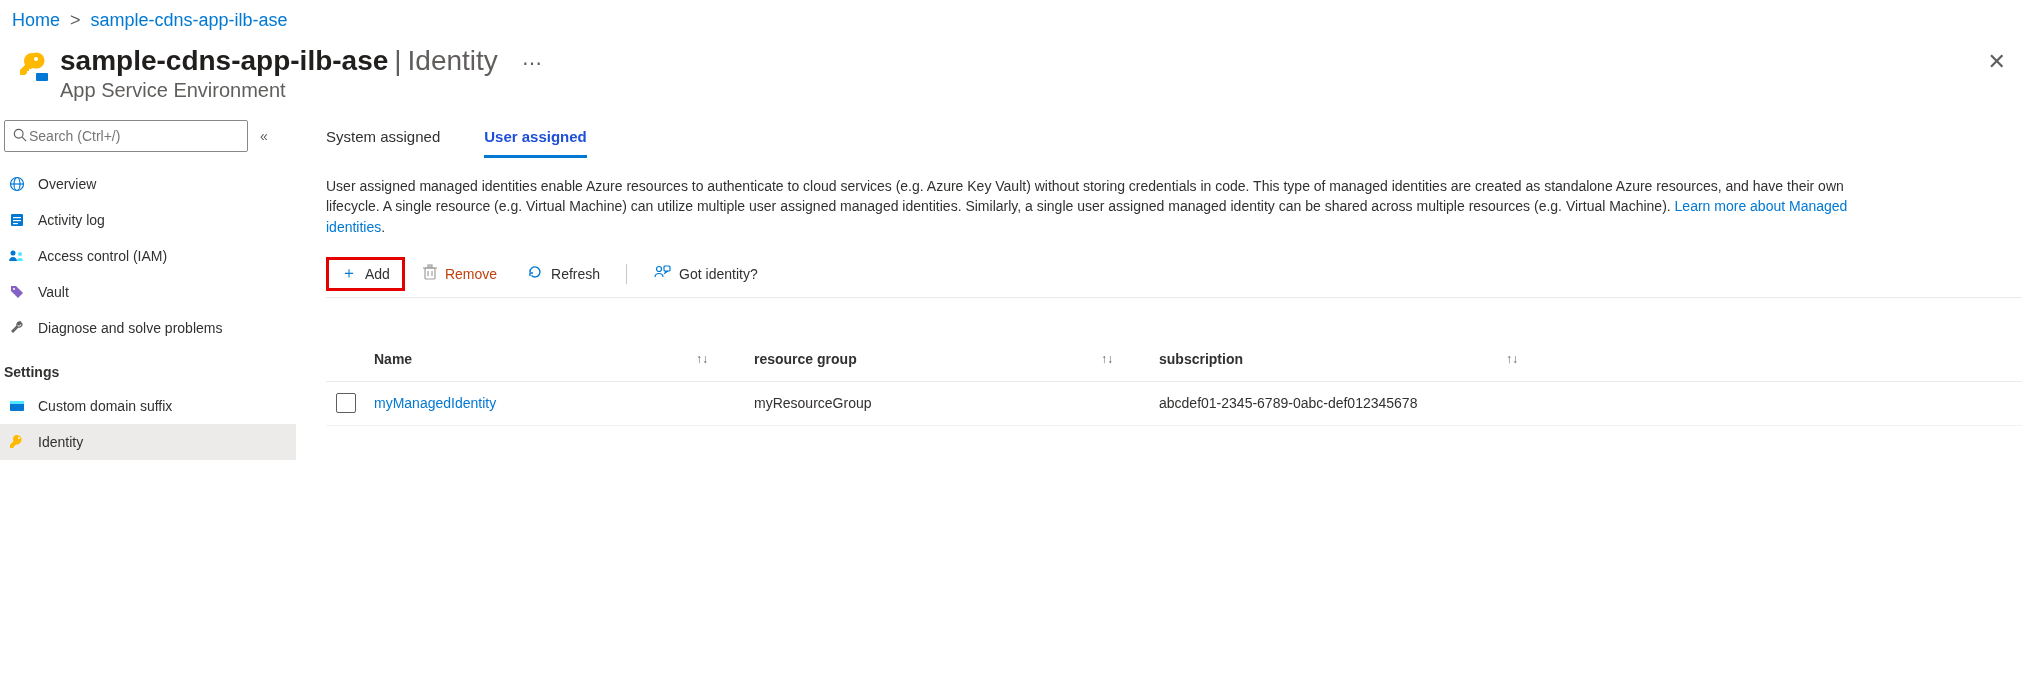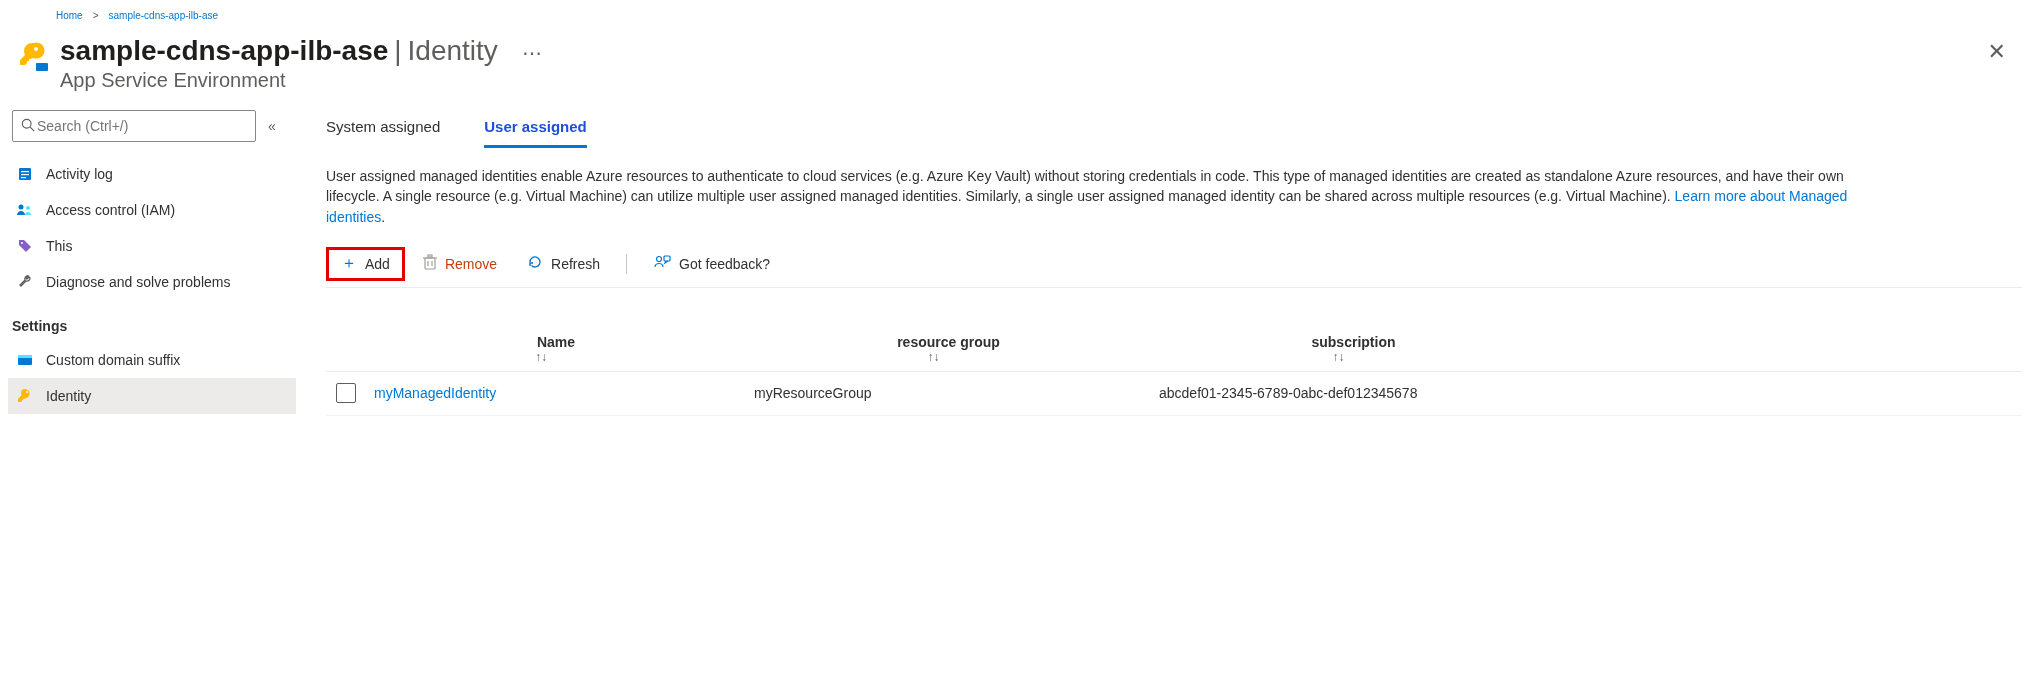--- a/index.html
+++ b/index.html
@@ -10,22 +10,21 @@
     color: #323130;
     background: #fff;
     width: 2032px;
   }
   a { color: #0078d4; text-decoration: none; }
   .breadcrumb {
     display: flex;
     align-items: center;
     gap: 10px;
     padding: 10px 24px 6px 12px;
-    font-size: 10px;
-    margin-left: 44px;
+    font-size: 18px;
   }
   .breadcrumb span.sep { color: #605e5c; }
   .header {
     display: flex;
     align-items: flex-start;
     padding: 8px 16px 18px 18px;
   }
   .header-icon {
     width: 32px; height: 32px; margin-right: 10px; margin-top: 6px;
   }
@@ -40,21 +39,21 @@
     font-size: 28px; font-weight: 400; color: #605e5c;
   }
   .title-ellipsis { font-size: 20px; color: #605e5c; margin-left: 18px; letter-spacing:2px;}
   .resource-type { font-size: 20px; color: #605e5c; margin-top: 2px; }
   .close-btn {
     font-size: 22px; color: #605e5c; padding: 6px 10px; line-height:1;
   }
   .layout { display: flex; }
   .sidebar {
     width: 296px; min-width:296px;
-    padding: 0 0 0 8px;
+    padding: 0 0 0 0;
   }
   .search-row { display:flex; align-items:center; gap:12px; margin: 0 0 14px 4px;}
   .search-box {
     display: flex; align-items: center;
     border: 1px solid #8a8886;
     border-radius: 2px;
     height: 32px; width: 244px;
     padding: 0 8px;
     color: #605e5c;
   }
@@ -116,21 +115,21 @@
   .tb-sep { width:1px; height:20px; background:#c8c6c4; margin:0 8px;}
   .table { width: 100%; }
   .thead, .trow {
     display:grid;
     grid-template-columns: 48px 380px 405px 405px;
     align-items: center;
     min-height: 44px;
   }
   .thead { font-weight:600; border-bottom:1px solid #edebe9;}
   .sort-ico { color:#605e5c; font-size:12px; float:right; margin-right:30px;}
-  .th { display:flex; justify-content:space-between; align-items:center; padding-right:16px;flex-direction:column;}
+  .th { display:flex; justify-content:space-between; align-items:center; padding-right:16px;}
   .checkbox {
     width:20px; height:20px; border:1px solid #605e5c; border-radius:2px;
     margin-left:10px;
   }
   .trow { border-bottom:1px solid #f3f2f1;}
   .cell-link { color:#0078d4; }
 </style>
 </head>
 <body>
 
@@ -171,20 +170,30 @@
             </svg>
         </span>
         <input type="text" placeholder="Search (Ctrl+/)" style="">
       </div>
       <span class="collapse-chevrons">«</span>
     </div>
 
     <div class="nav-item">
       <span class="nav-icon">
           <svg width="16" height="16" viewBox="0 0 16 16">
+            <circle cx="8" cy="8" r="6.5" fill="none" stroke="#0078d4" stroke-width="1.2"></circle>
+            <ellipse cx="8" cy="8" rx="3" ry="6.5" fill="none" stroke="#0078d4" stroke-width="1.2"></ellipse>
+            <line x1="1.5" y1="8" x2="14.5" y2="8" stroke="#0078d4" stroke-width="1.2"></line>
+          </svg>
+        </span>
+      <span>Overview</span>
+    </div>
+    <div class="nav-item">
+      <span class="nav-icon">
+          <svg width="16" height="16" viewBox="0 0 16 16">
             <rect x="2" y="2" width="12" height="12" rx="1" fill="#0078d4"></rect>
             <rect x="4" y="5" width="8" height="1.2" fill="#fff"></rect>
             <rect x="4" y="8" width="8" height="1.2" fill="#fff"></rect>
             <rect x="4" y="11" width="5" height="1.2" fill="#fff"></rect>
           </svg>
         </span>
       <span>Activity log</span>
     </div>
     <div class="nav-item">
       <span class="nav-icon">
@@ -197,21 +206,21 @@
         </span>
       <span>Access control (IAM)</span>
     </div>
     <div class="nav-item">
       <span class="nav-icon">
           <svg width="16" height="16" viewBox="0 0 16 16">
             <path d="M2 2h5l7 7-5 5-7-7z" fill="#8661c5"></path>
             <circle cx="5" cy="5" r="1" fill="#fff"></circle>
           </svg>
         </span>
-      <span>This</span>
+      <span>Vault</span>
     </div>
     <div class="nav-item">
       <span class="nav-icon">
           <svg width="16" height="16" viewBox="0 0 16 16">
             <path d="M13 4a3 3 0 0 1-4 3L4 12l-1-1 5-5a3 3 0 0 1 3-4l-2 2 1 1 2-2z" fill="none" stroke="#605e5c" stroke-width="1.3"></path>
           </svg>
         </span>
       <span>Diagnose and solve problems</span>
     </div>
 
@@ -276,21 +285,21 @@
       <div class="tb-sep"></div>
       <button class="tb-btn">
         <span class="ico">
           <svg width="18" height="16" viewBox="0 0 18 16">
               <circle cx="6" cy="5" r="2.5" fill="none" stroke="#0078d4" stroke-width="1.2"></circle>
               <path d="M2 13c0-2 1.8-3.5 4-3.5s4 1.5 4 3.5" fill="none" stroke="#0078d4" stroke-width="1.2"></path>
               <rect x="11" y="2" width="6" height="5" rx="1" fill="none" stroke="#0078d4" stroke-width="1.2"></rect>
               <path d="M13 7l-1 2 3-2" fill="none" stroke="#0078d4" stroke-width="1.2"></path>
             </svg>
         </span>
-        <span>Got feedback?</span>
+        <span>Got identity?</span>
       </button>
     </div>
 
     <div class="table">
       <div class="thead">
         <div></div>
         <div class="th">
           <span>Name</span>
           <span class="sort-ico">↑↓</span>
         </div>

